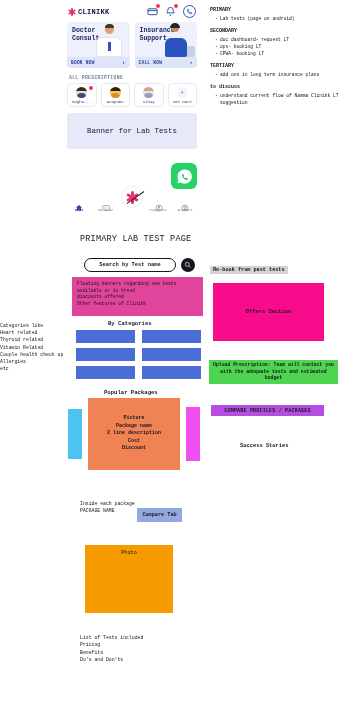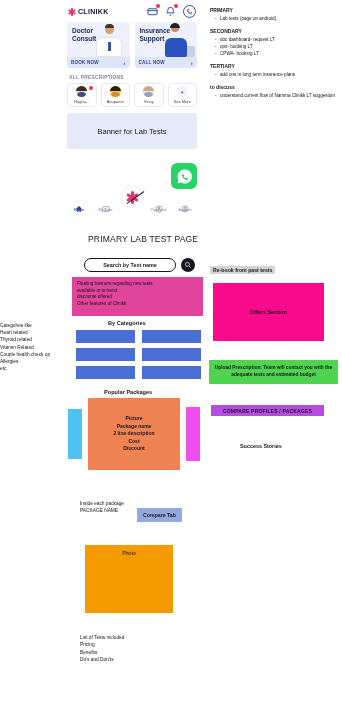--- a/index.html
+++ b/index.html
@@ -2,21 +2,21 @@
 <html><head>
 <meta charset="utf-8">
 <style>
   * { box-sizing: border-box; margin: 0; padding: 0; }
   html, body {
     width: 342px; height: 720px;
     background: #ffffff;
     font-family: "Liberation Sans", sans-serif;
     overflow: hidden;
   }
-  #root { position: relative; width: 342px; height: 720px; background:#fff; }
+  #root { position: relative; width: 342px; height: 720px; background:#fff;font-family:Liberation Mono, monospace; }
 
   
   .phone { position:absolute; left:62px; top:0px; width:140px; }
 
   .phone-header { display:flex; align-items:center; justify-content:space-between;
                   padding:5px 6px 4px 6px; }
   .brand { display:flex; align-items:center; gap:2px; }
   .brand-mark { width:8px; height:8px; position:relative; }
   .brand-mark i { position:absolute; left:3px; top:0; width:2px; height:8px;
                   background:#e8336e; border-radius:1px; display:block; }
@@ -119,21 +119,21 @@
   
   .notes { position:absolute; left:210px; top:7px; width:132px;
            font-size:4.6px; color:#16161d; line-height:1.55; }
   .notes h4 { font-size:5px; font-weight:bold; margin-top:6px; }
   .notes h4:first-child { margin-top:0; }
   .notes ul { list-style:none; padding-left:5px; }
   .notes li { position:relative; padding-left:5px; }
   .notes li:before { content:"-"; position:absolute; left:0; }
 
   
-  .page-title { position:absolute; left:88px; top:234px;
+  .page-title { position:absolute; left:80px; top:234px;
                 font-size:8.5px; color:#16161d; letter-spacing:.2px; }
 
   .searchwrap { position:absolute; left:84px; top:258px;
                 display:flex; align-items:center; gap:5px; }
   .searchbox { width:92px; height:14px; border:1px solid #16161d; border-radius:8px;
                display:flex; align-items:center; justify-content:center; }
   .searchbox span { font-size:5.4px; font-weight:bold; color:#16161d; }
   .search-btn { width:14px; height:14px; border-radius:50%; background:#16161d;
                 display:flex; align-items:center; justify-content:center; }
   .search-btn svg { width:8px; height:8px; stroke:#fff; fill:none; stroke-width:2; }

